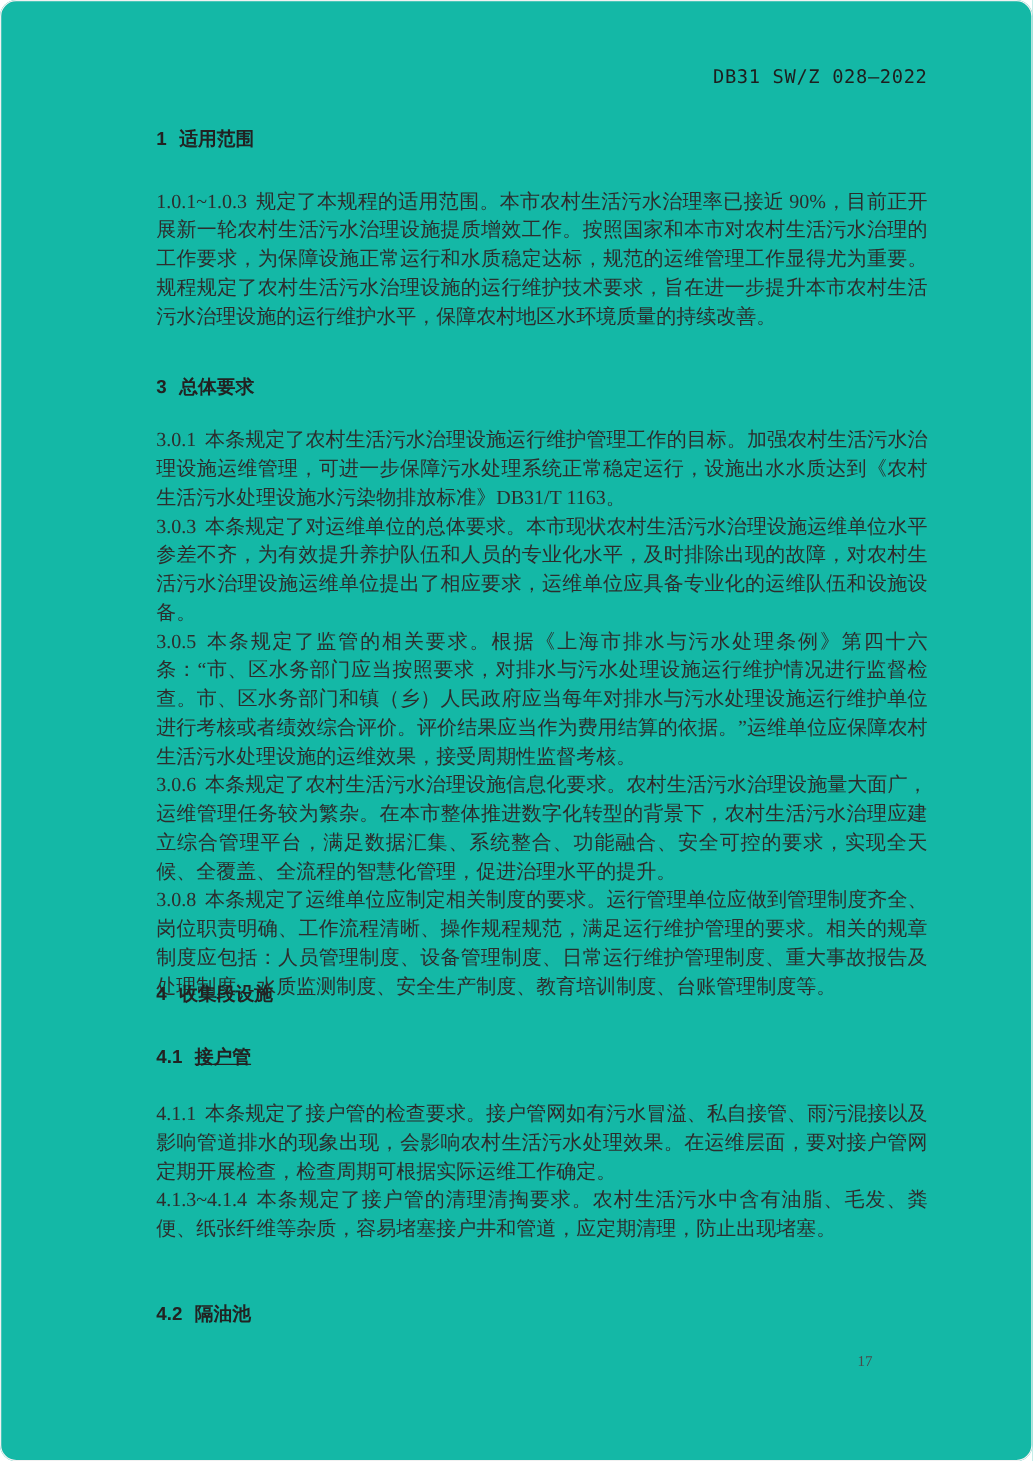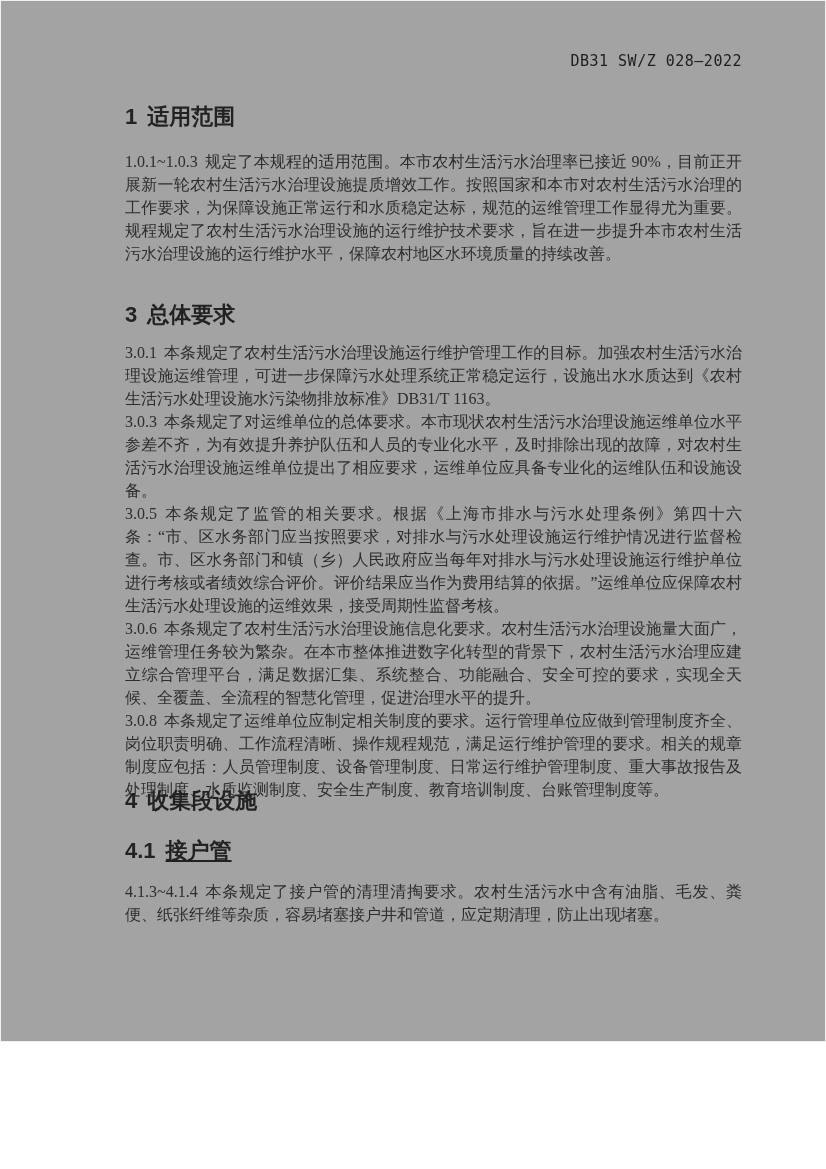--- a/index.html
+++ b/index.html
@@ -3,45 +3,46 @@
 <meta charset="utf-8">
 <style>
   html, body {
     margin: 0;
     padding: 0;
     background: #ffffff;
   }
   .page {
     position: relative;
     width: 826px;
-    height: 1042px;
-    background: #a3a3a3;
+    height: 1169px;
+    background: #14b8a6;
     box-shadow: inset 0 0 0 1px #f1f1f1;
     overflow: hidden;
     font-family: "Liberation Serif", "DejaVu Serif", serif;
     color: #2d2d2d;
+    border-radius: 13px;
   }
   .abs {
     position: absolute;
     left: 125px;
     width: 617px;
   }
   .doc-header {
     top: 52px;
     text-align: right;
     font-family: "DejaVu Sans Mono", "Liberation Mono", monospace;
     font-size: 15px;
     letter-spacing: 0.5px;
     color: #1e1e1e;
     white-space: nowrap;
   }
   .sec-heading {
     font-family: "Liberation Sans", "DejaVu Sans", sans-serif;
     font-weight: bold;
-    font-size: 22px;
+    font-size: 15px;
     color: #222222;
     white-space: nowrap;
   }
   .sec-heading .h-num {
     display: inline-block;
     margin-right: 10px;
   }
   .body-block {
     font-size: 16px;
     line-height: 23px;
@@ -120,20 +121,23 @@
   <div class="abs sec-heading" id="h-s4">
     <span class="h-num">4</span><span>收集段设施</span>
   </div>
 
   <div class="abs sec-heading" id="h-s41">
     <span class="h-num">4.1</span><span>接户管</span>
   </div>
 
   <div class="abs body-block" id="blk-s41">
     <p class="clause">
+      <span class="c-num">4.1.1</span><span>本条规定了接户管的检查要求。接户管网如有污水冒溢、私自接管、雨污混接以及影响管道排水的现象出现，会影响农村生活污水处理效果。在运维层面，要对接户管网定期开展检查，检查周期可根据实际运维工作确定。</span>
+    </p>
+    <p class="clause">
       <span class="c-num">4.1.3~4.1.4</span><span>本条规定了接户管的清理清掏要求。农村生活污水中含有油脂、毛发、粪便、纸张纤维等杂质，容易堵塞接户井和管道，应定期清理，防止出现堵塞。</span>
     </p>
   </div>
 
   <div class="abs sec-heading" id="h-s42">
     <span class="h-num">4.2</span><span>隔油池</span>
   </div>
 
   <div class="page-number">17</div>
 

